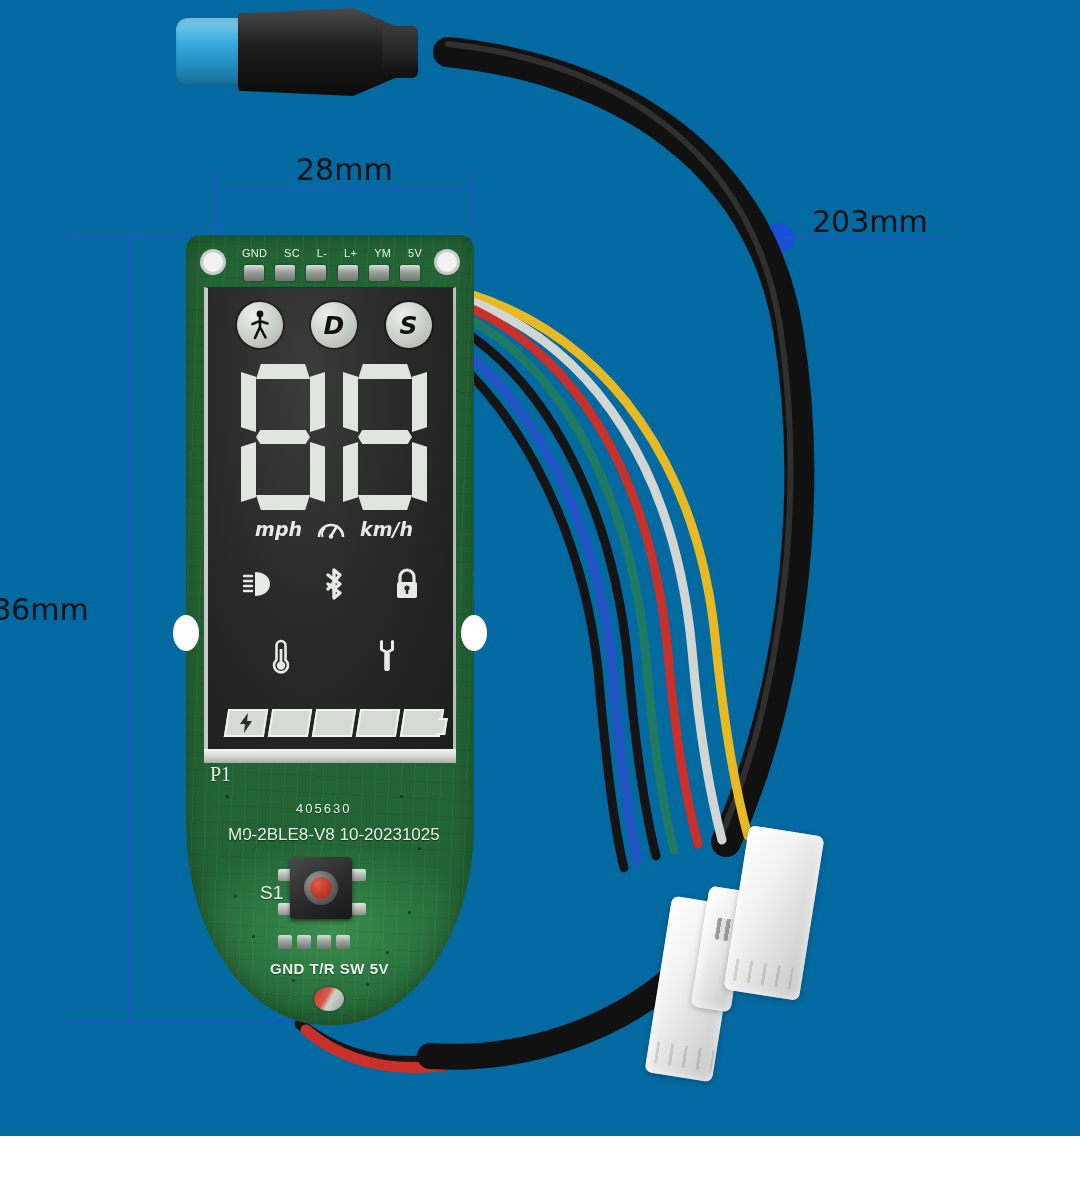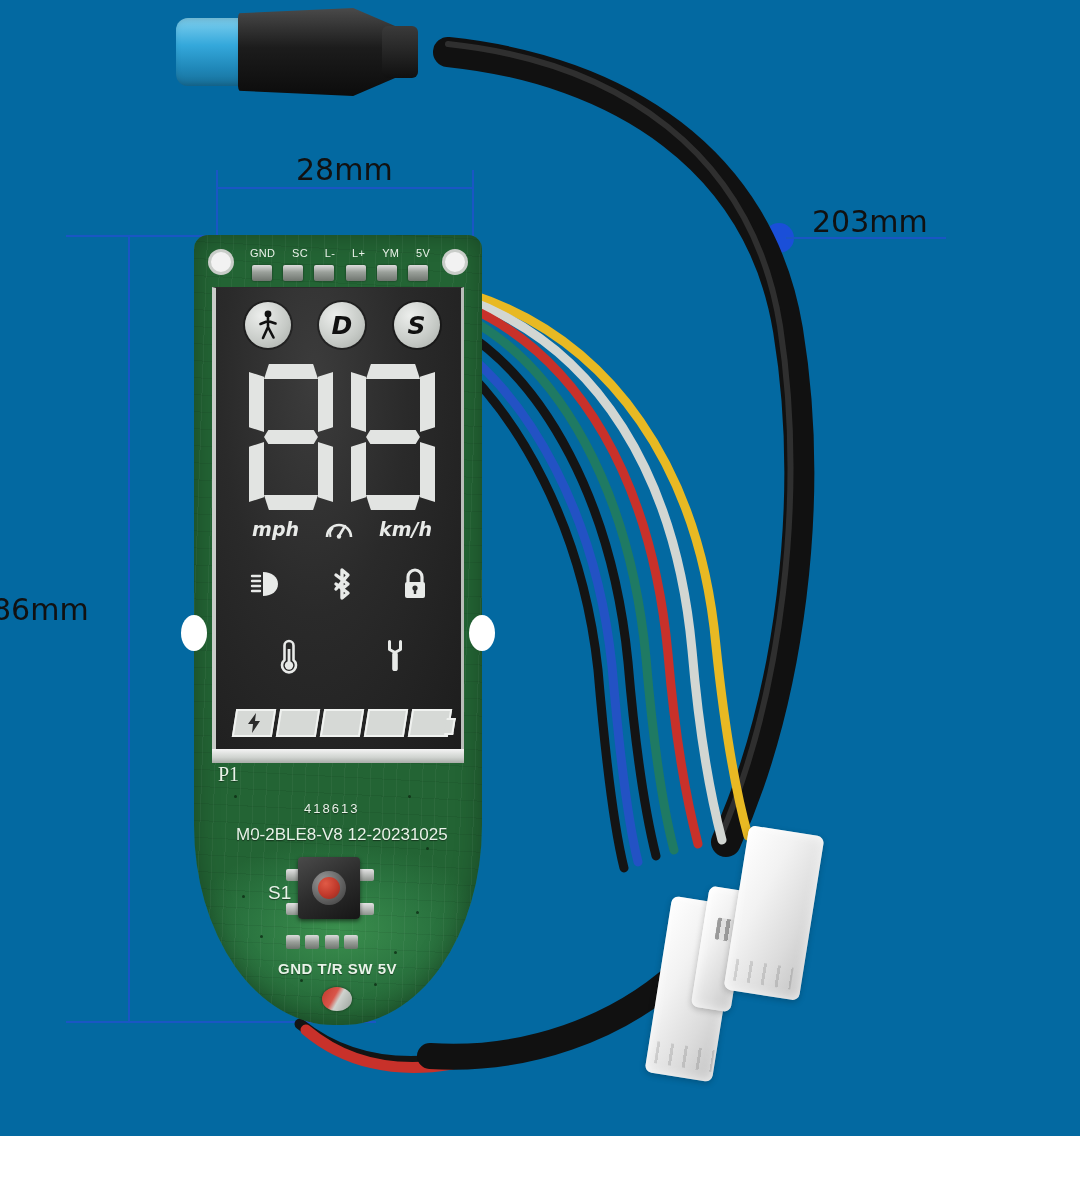--- a/index.html
+++ b/index.html
@@ -55,21 +55,20 @@
     letter-spacing: -1px;
   }
 
   
   #pcb-assembly {
     position: absolute;
     left: 186px;
     top: 235px;
     width: 288px;
     height: 790px;
-    margin-left: 8px;
   }
 
   
   .pcb-board {
     position: absolute;
     left: 0; top: 0;
     width: 288px; height: 790px;
     background:
       radial-gradient(ellipse 150px 90px at 50% 88%, #3b8f4e 0%, #2b7540 60%, #236434 100%),
       linear-gradient(100deg, #1f5c30 0%, #2e7d42 18%, #37874a 50%, #2a7340 82%, #1d5a2e 100%);
@@ -206,21 +205,21 @@
            clip-path: polygon(0 0,100% 8%,100% 100%,0 92%); }
 
   
   .unit-row {
     position: absolute;
     left: 0; top: 228px;
     width: 252px;
     display: flex;
     align-items: center;
     justify-content: center;
-    gap: 25px;
+    gap: 14px;
     color: #e8eae8;
     font-size: 19px;
     font-weight: bold;
     font-style: italic;
     font-family: "DejaVu Sans", sans-serif;
   }
 
   
   .icon-row {
     position: absolute;
@@ -574,22 +573,22 @@
         </div>
         <div class="batt-seg"></div>
         <div class="batt-seg"></div>
         <div class="batt-seg"></div>
         <div class="batt-seg last"></div>
       </div>
     </div>
     <div class="lcd-bottom-edge"></div>
 
     <div class="silk" id="silk-p1">P1</div>
-    <div class="silk" id="silk-date">418613</div>
-    <div class="silk" id="silk-model">M0-2BLE8-V8 12-20231025</div>
+    <div class="silk" id="silk-date">405630</div>
+    <div class="silk" id="silk-model">M0-2BLE8-V8 10-20231025</div>
     <div class="silk" id="silk-s1">S1</div>
     <div class="silk" id="silk-bot">GND T/R SW 5V</div>
 
     <div class="tact-pin" style="left:92px; top:634px;"></div>
     <div class="tact-pin" style="left:164px; top:634px;"></div>
     <div class="tact-pin" style="left:92px; top:668px;"></div>
     <div class="tact-pin" style="left:164px; top:668px;"></div>
     <div class="tact-switch"></div>
 
     <div class="pad-row-bottom">

